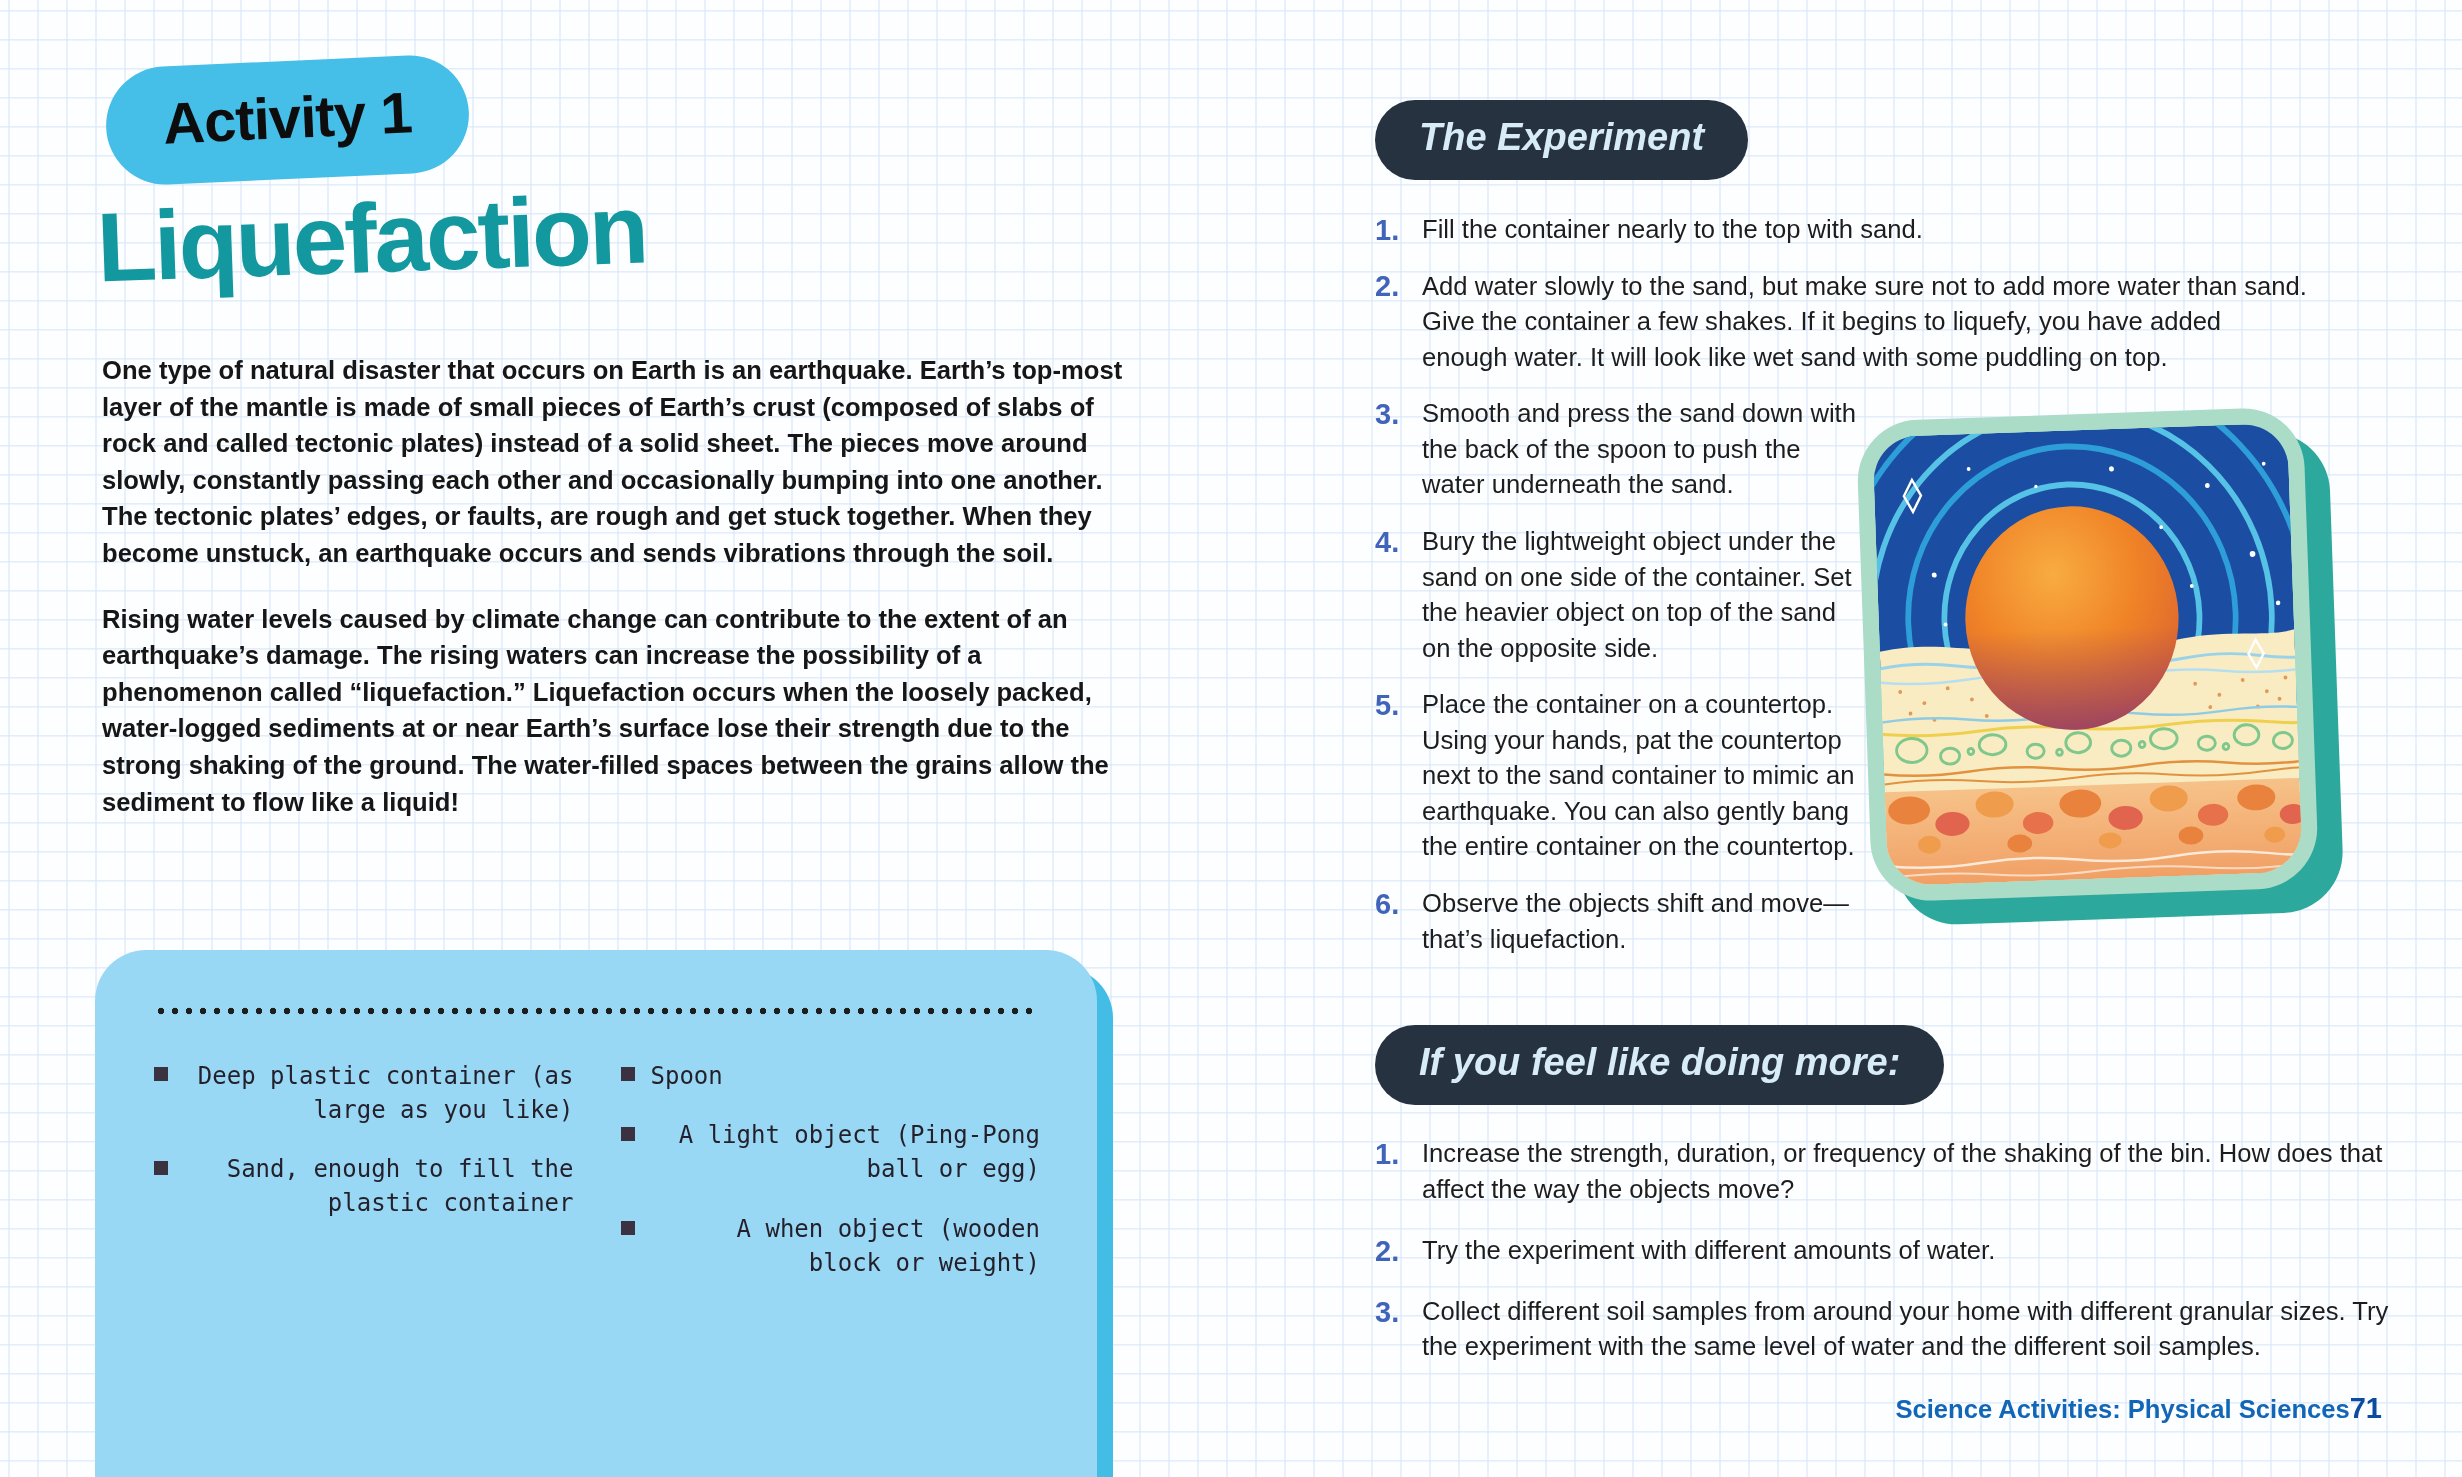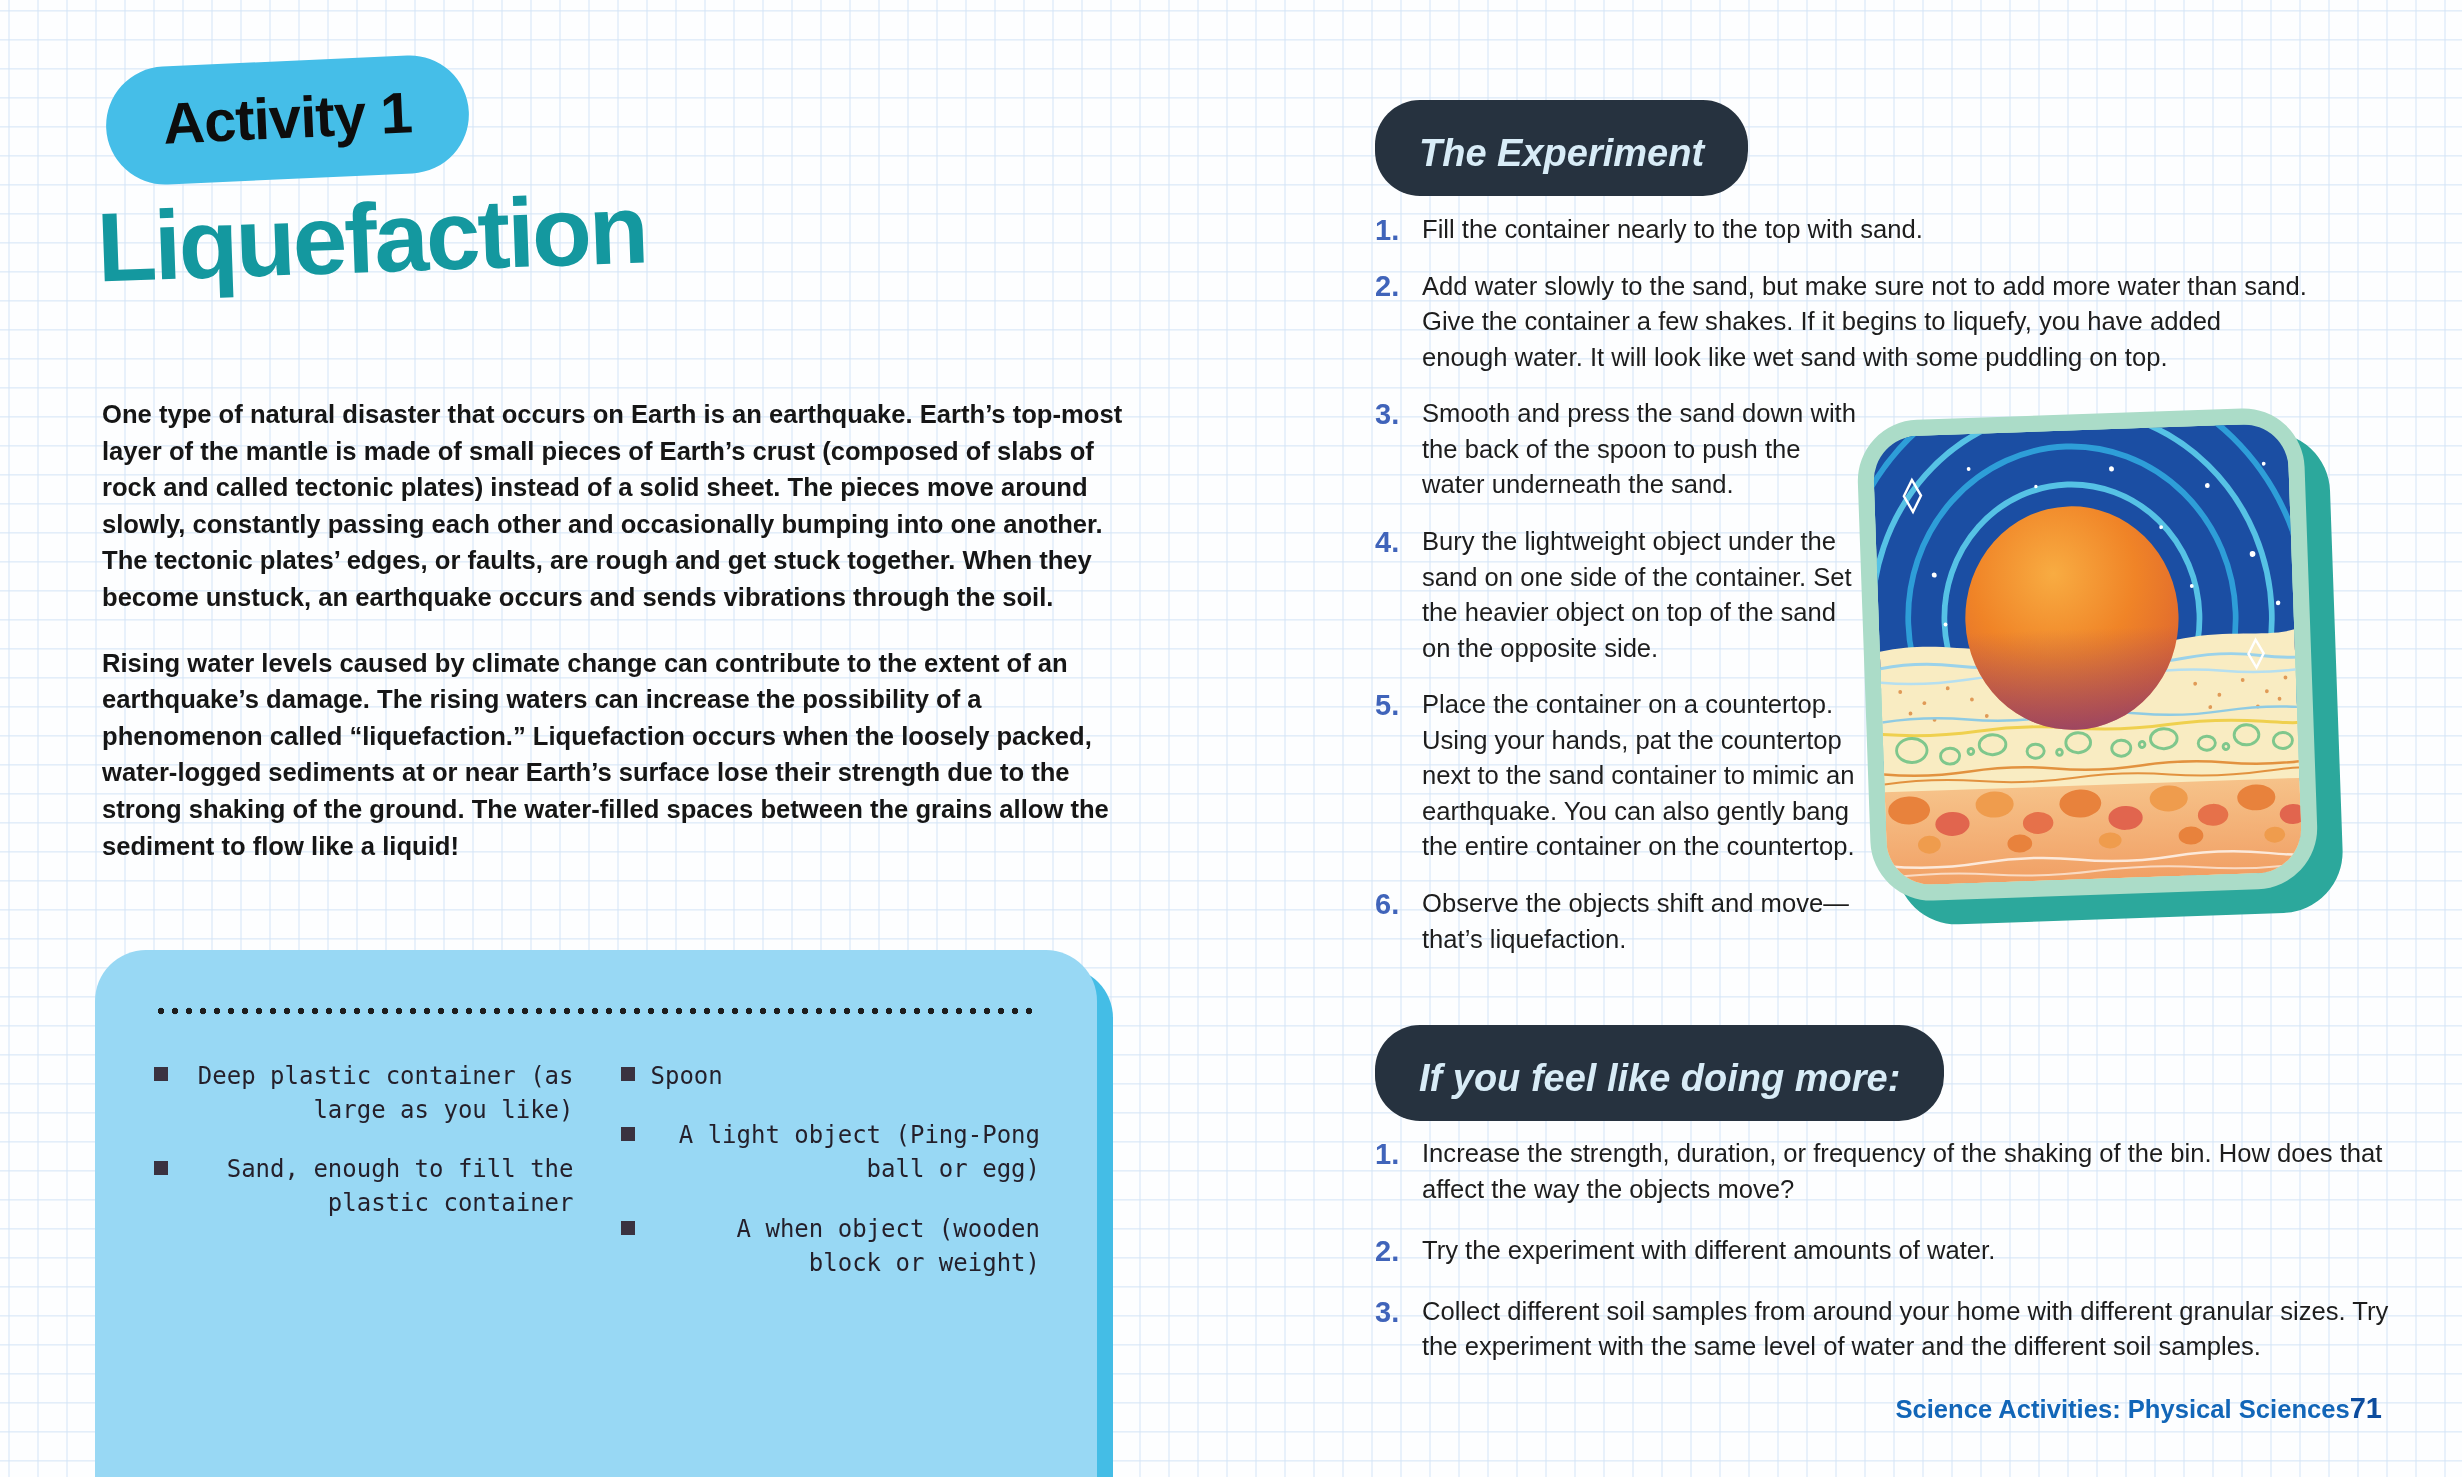--- a/index.html
+++ b/index.html
@@ -23,21 +23,21 @@
     font-size:58px; font-weight:800; letter-spacing:-0.9px;
   }
   .title {
     position:absolute; left:97px; top:182px; margin:0;
     transform:rotate(-2deg);
     font-size:98px; font-weight:800; letter-spacing:-2.8px;
     color:#14989F;
   }
   .intro {
     position:absolute; left:102px; top:352px; width:1028px;
-    font-size:25.6px; font-weight:bold; line-height:1.43; color:#161616;margin-top:44px;
+    font-size:25.6px; font-weight:bold; line-height:1.43; color:#161616;
   }
   .intro p { margin:0 0 29px 0; }
 
   .materials {
     position:absolute; left:95px; top:950px; width:1002px; height:625px;
     background:#98D8F4; border-radius:51px;
     box-shadow:16px 17px 0 #44BDE6;
     padding:57px 57px 0 59px; box-sizing:border-box;
   }
   .materials h2 { margin:0 0 19px 1.9px; font-size:35px; font-weight:800; color:#0d0d0d; }
@@ -53,21 +53,21 @@
     font-family:"DejaVu Sans Mono", monospace;
     font-size:24px; line-height:1.42; color:#241f2a;
   }
   .mat-col li { display:flex; }
   .sq { width:14px; height:14px; background:#3A3240; margin:8.5px 16px 0 0; flex:none; }
 
   
   .pill {
     position:absolute; background:#26323F; color:#D8ECF7;
     font-style:italic; font-weight:bold; font-size:38px;
-    padding:32px 44px 21px; border-radius:45px; white-space:nowrap;
+    padding:16px 44px 21px; border-radius:45px; white-space:nowrap;
   }
   .pill-exp  { left:1375px; top:100px; }
   .pill-more { left:1375px; top:1025px; }
 
   .steps {
     position:absolute; left:1375px; list-style:none; margin:0; padding:0;
     display:flex; flex-direction:column; gap:21px;
   }
   .steps-exp  { top:212px; }
   .steps-more { top:1136px; gap:25.6px; }

